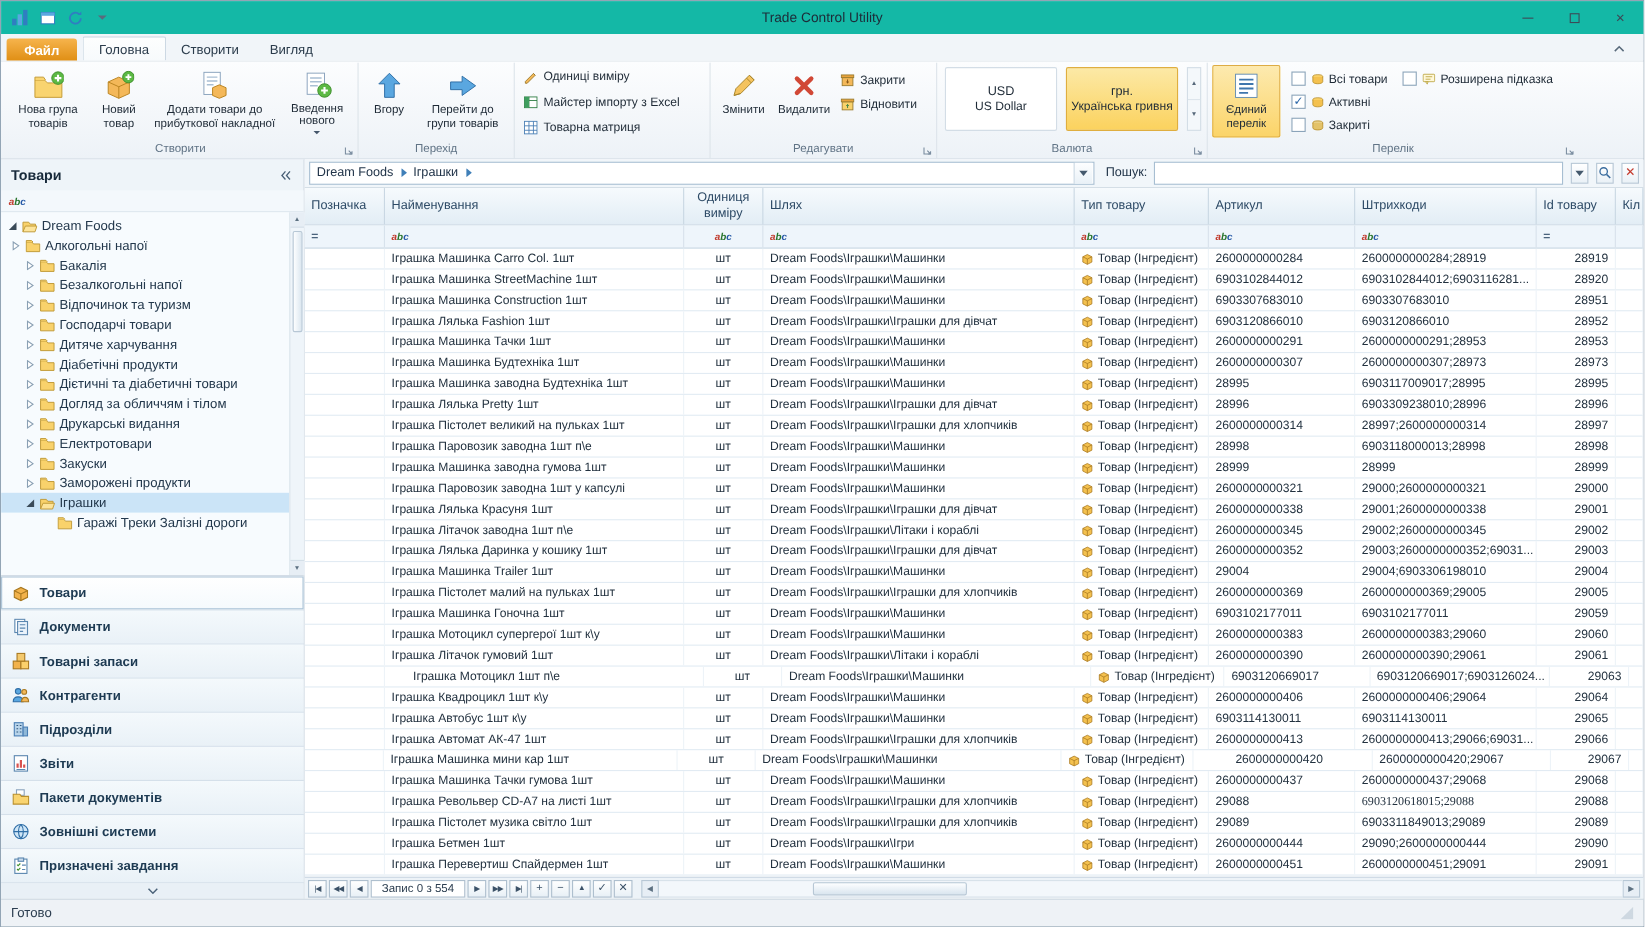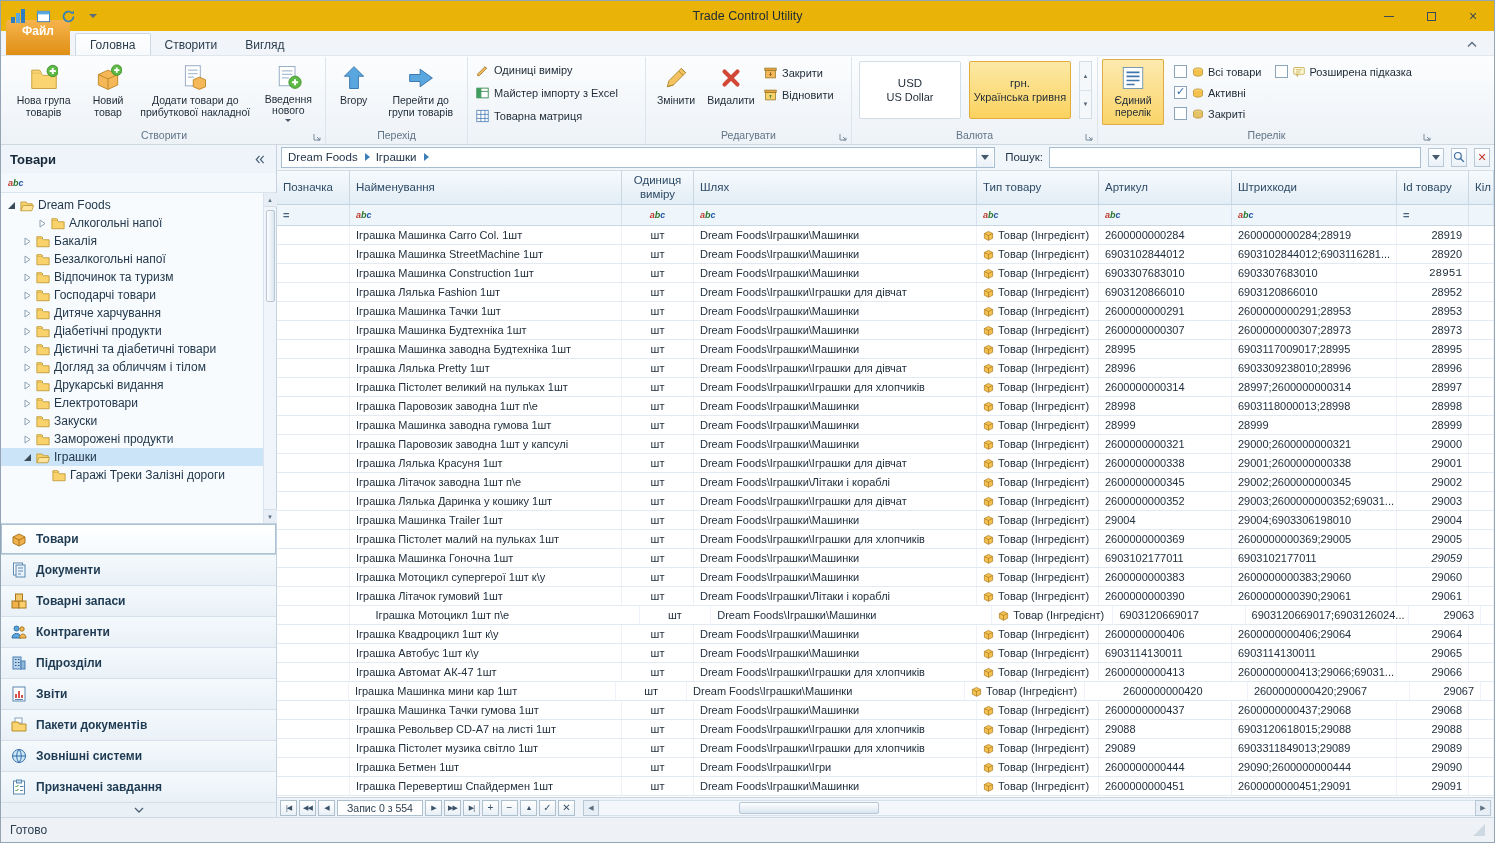--- a/index.html
+++ b/index.html
@@ -2,34 +2,34 @@
 <html><head>
 <meta charset="utf-8">
 <style>
 *{box-sizing:border-box;margin:0;padding:0}
 html,body{width:1495px;height:843px;overflow:hidden}
 body{font-family:"Liberation Sans","DejaVu Sans",sans-serif;font-size:12px;color:#1e2a36;background:#fff}
 .app{width:1495px;height:843px;display:flex;flex-direction:column;border:1px solid #93a5b5;background:#fff}
 svg{display:block}
 
 
-.titlebar{height:30px;display:flex;align-items:center;background:#eab308;position:relative;flex:0 0 auto}
+.titlebar{height:30px;display:flex;align-items:center;background:#14b8a6;position:relative;flex:0 0 auto}
 .qat{display:flex;align-items:center;gap:5px;padding-left:7px;z-index:2}
 .qat-btn{width:20px;height:20px;display:flex;align-items:center;justify-content:center;border-radius:2px}
 .qat-caret{width:0;height:0;border:4px solid transparent;border-top-color:#5a6b7c;margin-top:4px}
 .title{position:absolute;left:0;right:0;text-align:center;font-size:12.5px;color:#1d2b38}
 .winbtns{margin-left:auto;display:flex;z-index:2}
 .winbtn{width:42px;height:29px;display:flex;align-items:center;justify-content:center;color:#3c4a57;font-size:14px}
 .ic-min{width:10px;height:1px;background:#3c4a57}
 .ic-max{width:9px;height:9px;border:1px solid #3c4a57}
 
 
 .tabrow{height:24px;background:#f1f5f9;display:flex;align-items:flex-end;padding-left:5px;position:relative;flex:0 0 auto}
 .tab{padding:4px 14px 3px;font-size:12px;color:#2b3c4c;cursor:default}
-.tab.file{background:linear-gradient(#f7b9542,#e8971c);background:linear-gradient(#f6b44d,#e08f15);color:#fff;font-weight:bold;border-radius:3px 3px 0 0;margin-right:5px;padding:4px 16px 17px}
+.tab.file{background:linear-gradient(#f7b9542,#e8971c);background:linear-gradient(#f6b44d,#e08f15);color:#fff;font-weight:bold;border-radius:3px 3px 0 0;margin-right:5px;padding:4px 16px 2px}
 .tab.active{background:linear-gradient(#fdfefe,#f7fafc);border:1px solid #ccd8e3;border-bottom:none;border-radius:2px 2px 0 0}
 .ribbon-collapse{position:absolute;right:14px;bottom:4px;width:16px;height:14px;display:flex;align-items:center;justify-content:center}
 
 
 .ribbon{height:90px;background:linear-gradient(#fcfdfe,#edf2f7);border-top:1px solid #dfe6ec;border-bottom:1px solid #cdd8e1;display:flex;align-items:stretch;padding:1px 2px 0;flex:0 0 auto}
 .rgroup{display:flex;flex-direction:column;padding:0 1px;position:relative}
 .rgroup+.rgroup{border-left:1px solid #dde4ea}
 .rgroup-content{flex:1;display:flex;align-items:flex-start;gap:1px;padding:2px 3px 0}
 .rgroup-label{height:16px;text-align:center;font-size:10.5px;color:#617486;position:relative;line-height:15px}
 .launcher{position:absolute;right:3px;bottom:3px}
@@ -455,21 +455,21 @@
                 </svg>
               </span>
               <span class="tree-folder">
                 <svg width="14" height="13" viewBox="0 0 16 14">
                   <path d="M1 13V3h6l1.5 2H14v2" fill="#f9d26b" stroke="#c09a38"></path>
                   <path d="M3.5 7h12l-2 6H1z" fill="#fde49a" stroke="#c09a38"></path>
                 </svg>
               </span>
               <span class="tree-label">Dream Foods</span>
             </div>
-            <div class="tree-row" style="padding-left: 8px; margin-left: 28px;">
+            <div class="tree-row" style="padding-left: 8px;">
               <span class="tree-arrow">
                 <svg width="9" height="9" viewBox="0 0 9 9">
                   <path d="M2 1l5 3.5L2 8z" fill="#fff" stroke="#8aa0b4"></path>
                 </svg>
               </span>
               <span class="tree-folder">
                 <svg width="14" height="13" viewBox="0 0 16 14">
                   <path d="M1 3h6l1.5 2H15v8H1z" fill="#f9d26b" stroke="#c09a38"></path>
                   <path d="M1 3V1.5h5.5L8 3" fill="#f9d26b" stroke="#c09a38"></path>
                 </svg>
@@ -953,21 +953,21 @@
                   </svg>
                 </span>
                 <span>Товар (Інгредієнт)</span>
               </div>
               <div class="gcell" style="width: 133px;">
                 <span>6903307683010</span>
               </div>
               <div class="gcell" style="width: 165px;">
                 <span>6903307683010</span>
               </div>
-              <div class="gcell right" style="width: 72px; font-family: Liberation Mono, monospace;">
+              <div class="gcell right" style="width: 72px;">
                 <span>28951</span>
               </div>
               <div class="gcell" style="flex: 1 1 0%;"></div>
             </div>
             <div class="grow">
               <div class="gcell" style="width: 73px;"></div>
               <div class="gcell" style="width: 272px;">
                 <span>Іграшка Лялька Fashion 1шт</span>
               </div>
               <div class="gcell center" style="width: 72px;">
@@ -1418,21 +1418,21 @@
                   </svg>
                 </span>
                 <span>Товар (Інгредієнт)</span>
               </div>
               <div class="gcell" style="width: 133px;">
                 <span>6903102177011</span>
               </div>
               <div class="gcell" style="width: 165px;">
                 <span>6903102177011</span>
               </div>
-              <div class="gcell right" style="width: 72px; font-style: italic;">
+              <div class="gcell right" style="width: 72px;">
                 <span>29059</span>
               </div>
               <div class="gcell" style="flex: 1 1 0%;"></div>
             </div>
             <div class="grow">
               <div class="gcell" style="width: 73px;"></div>
               <div class="gcell" style="width: 272px;">
                 <span>Іграшка Мотоцикл супергерої 1шт к\у</span>
               </div>
               <div class="gcell center" style="width: 72px;">
@@ -1694,21 +1694,21 @@
                   <svg width="11" height="11" viewBox="0 0 16 16">
                     <path d="M2 5l6-3 6 3v7l-6 3-6-3z" fill="#f4c14f" stroke="#a87820"></path>
                     <path d="M2 5l6 3 6-3M8 8v7" fill="none" stroke="#a87820"></path>
                   </svg>
                 </span>
                 <span>Товар (Інгредієнт)</span>
               </div>
               <div class="gcell" style="width: 133px;">
                 <span>29088</span>
               </div>
-              <div class="gcell" style="width: 165px;">
+              <div class="gcell" style="width: 165px; font-family: Liberation Serif, serif;">
                 <span>6903120618015;29088</span>
               </div>
               <div class="gcell right" style="width: 72px;">
                 <span>29088</span>
               </div>
               <div class="gcell" style="flex: 1 1 0%;"></div>
             </div>
             <div class="grow">
               <div class="gcell" style="width: 73px;"></div>
               <div class="gcell" style="width: 272px;">

